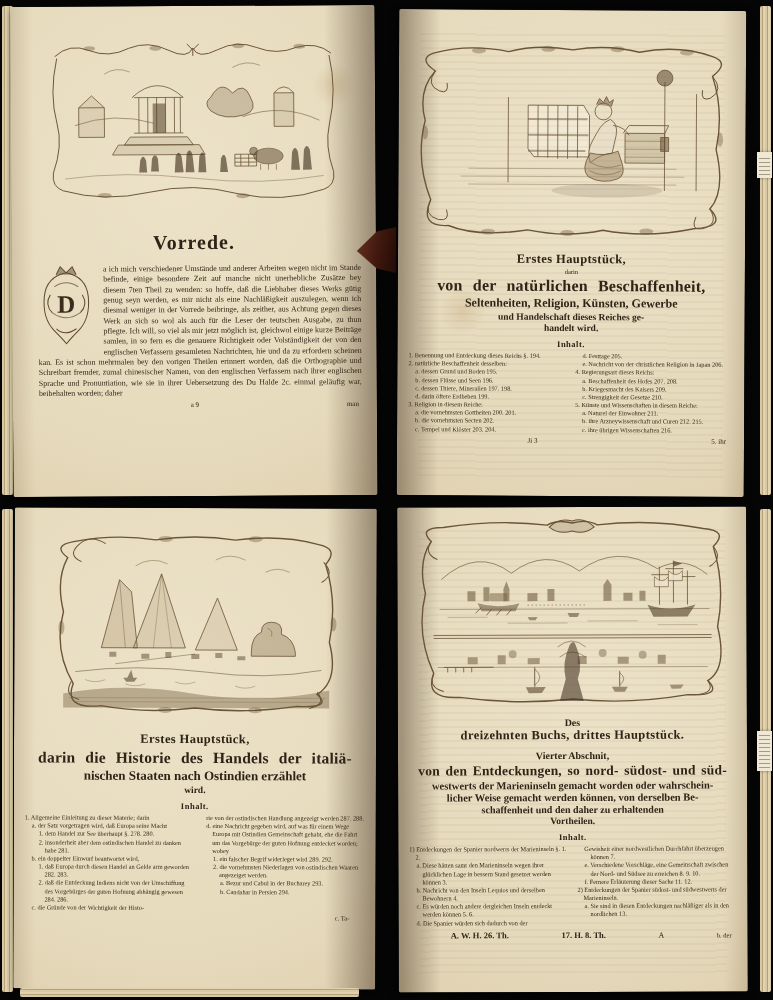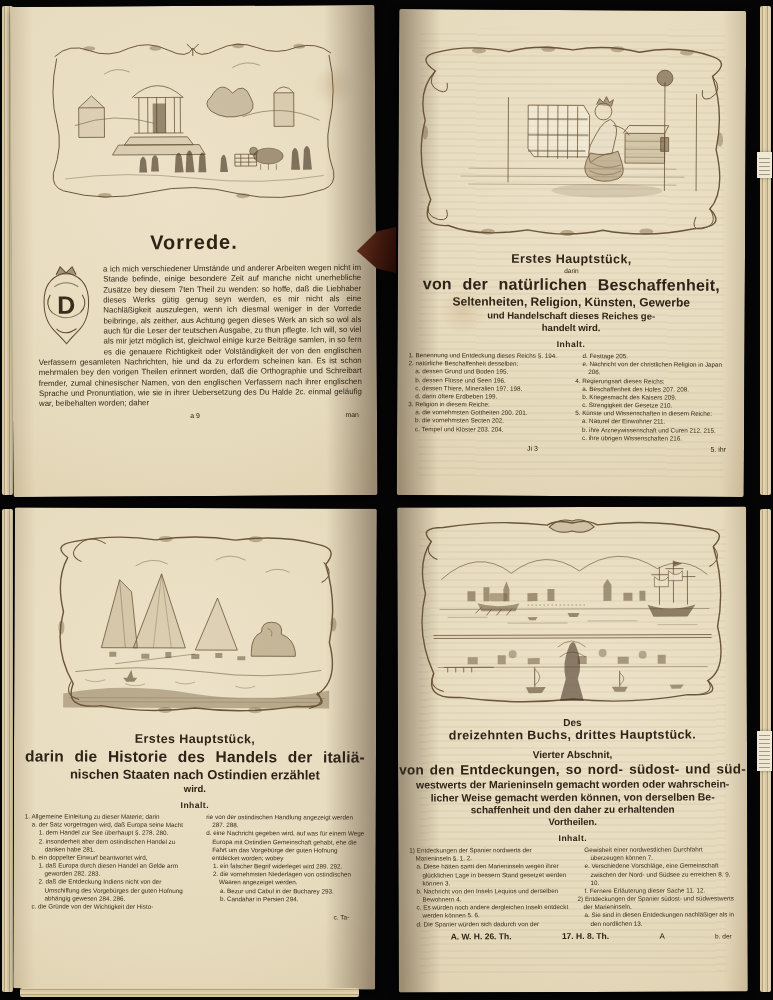--- a/index.html
+++ b/index.html
@@ -1,17 +1,17 @@
 <!DOCTYPE html>
 <html><head>
 <meta charset="utf-8">
 <style>
   html,body{margin:0;padding:0;background:#000;}
   #stage{position:relative;width:773px;height:1000px;background:#040404;overflow:hidden;
-         font-family:Liberation Sans, sans-serif;color:#2d2316;}
+         font-family:Liberation Serif, serif;color:#2d2316;}
   .quad{position:absolute;overflow:hidden;background:#050505;}
   #q-tl{left:0;top:0;width:385px;height:503px;}
   #q-tr{left:385px;top:0;width:388px;height:503px;}
   #q-bl{left:0;top:503px;width:385px;height:497px;}
   #q-br{left:385px;top:503px;width:388px;height:497px;}
 
   .page{position:absolute;border-radius:2px;}
   .page.leftpg{
     background:
       linear-gradient(90deg, rgba(120,95,60,.20), rgba(0,0,0,0) 6%, rgba(0,0,0,0) 86%, rgba(56,38,22,.42) 99%),

